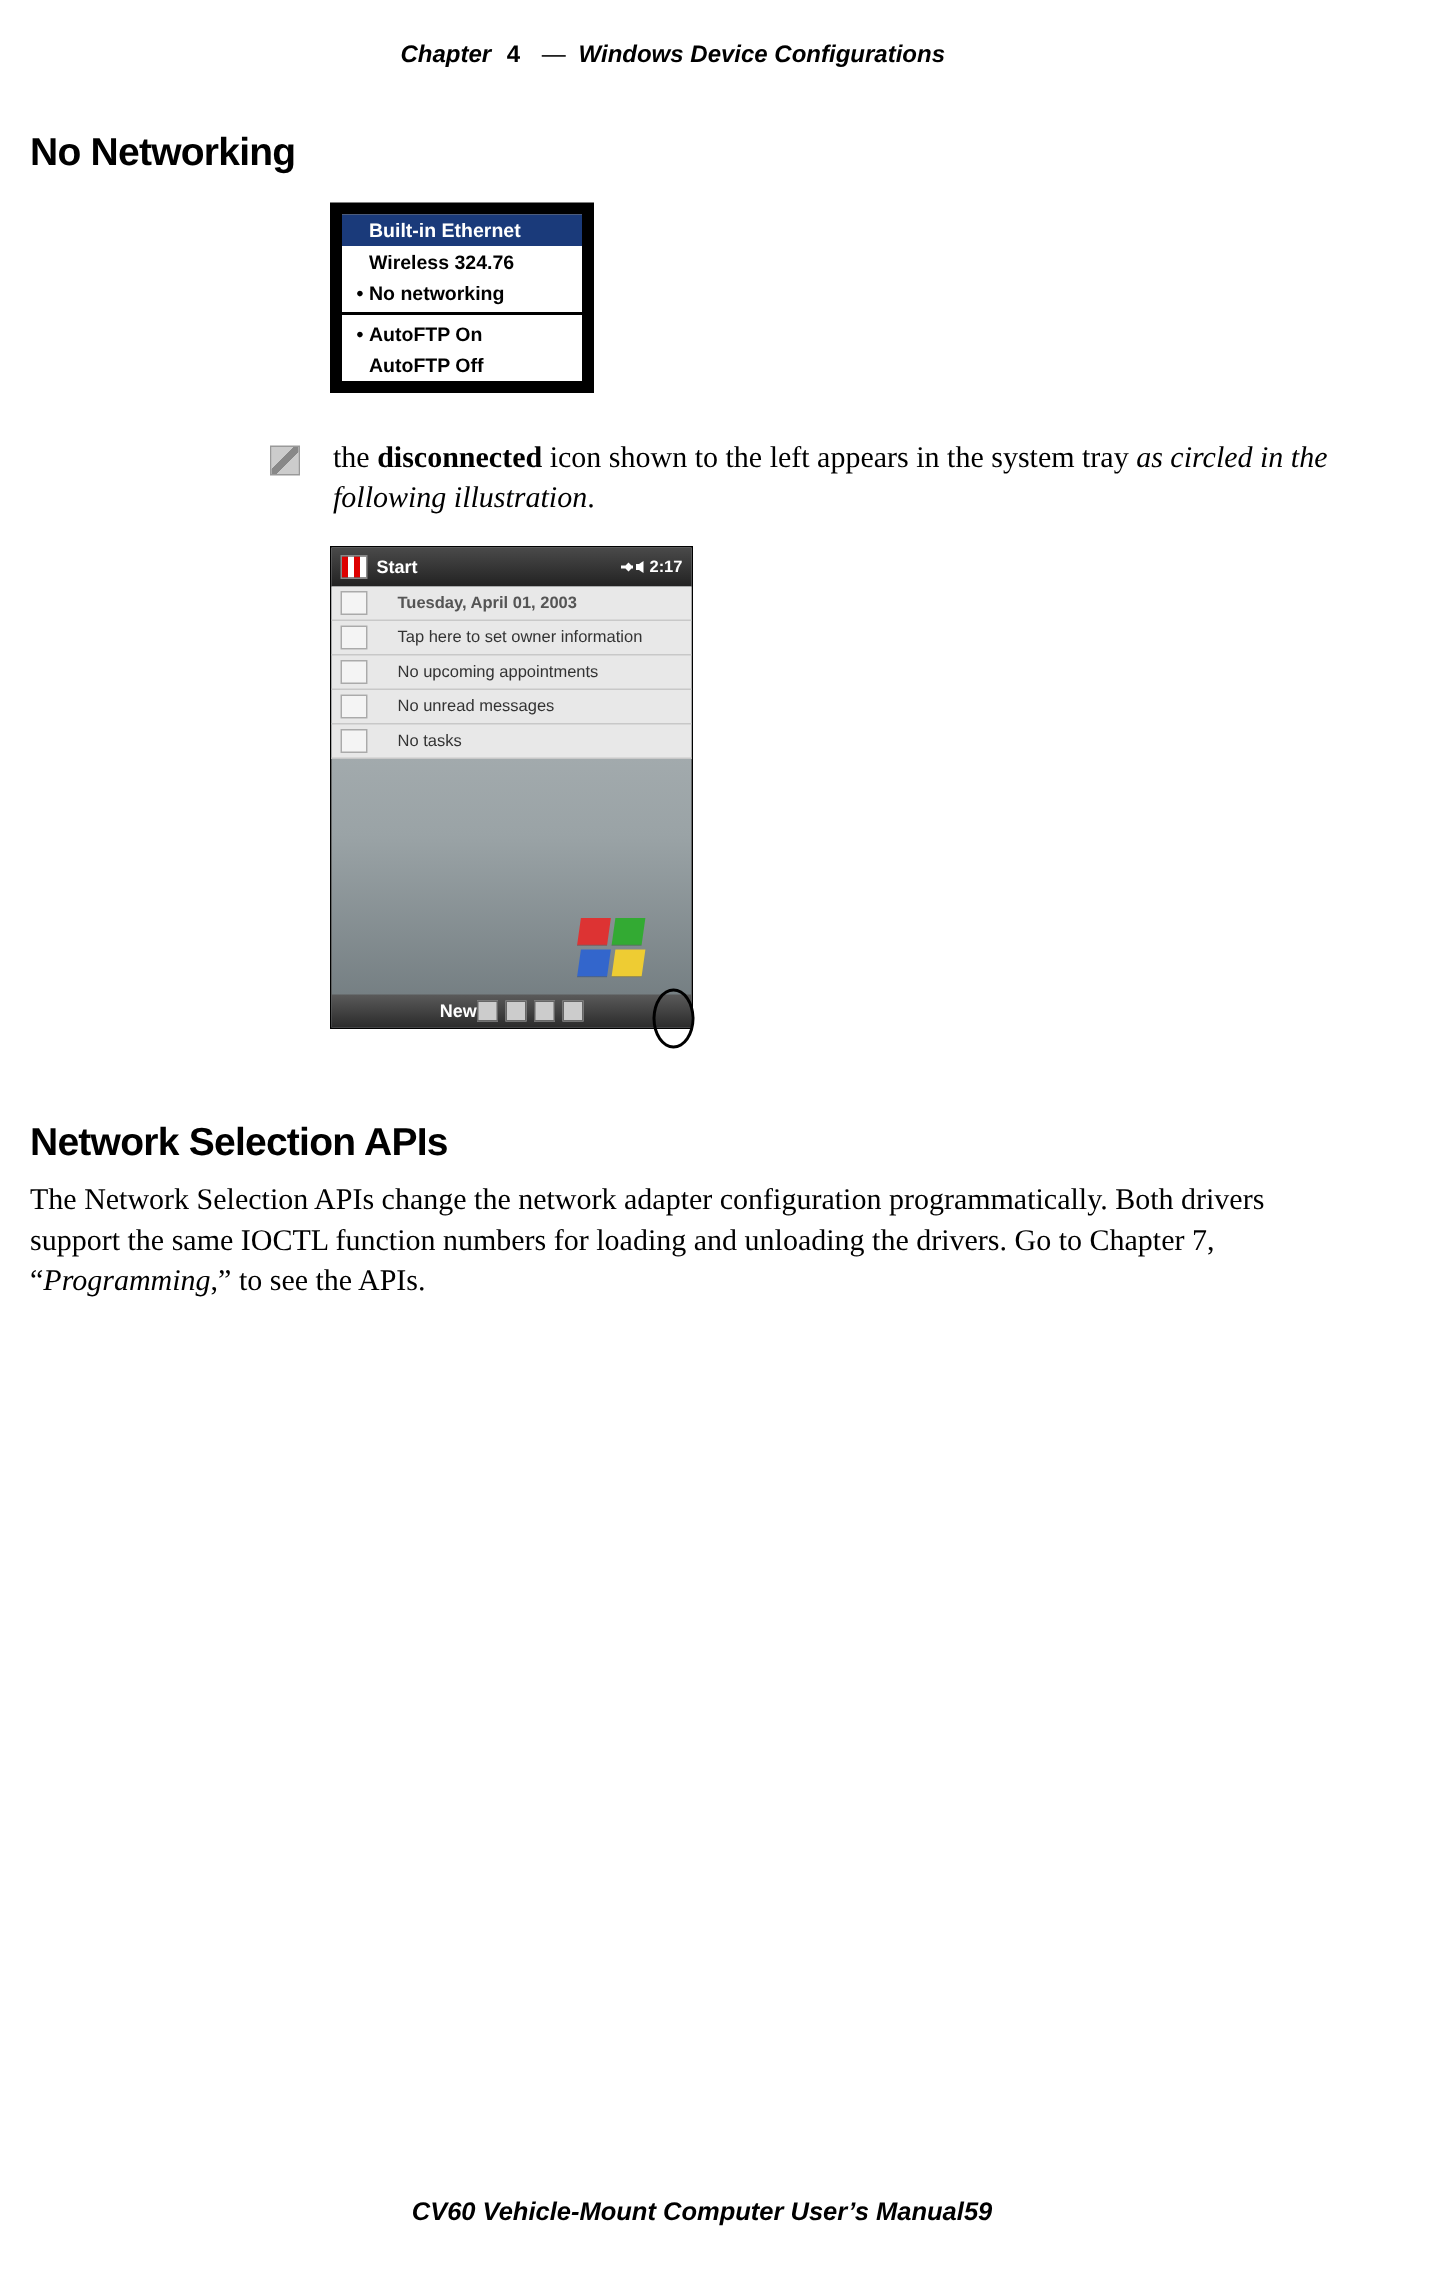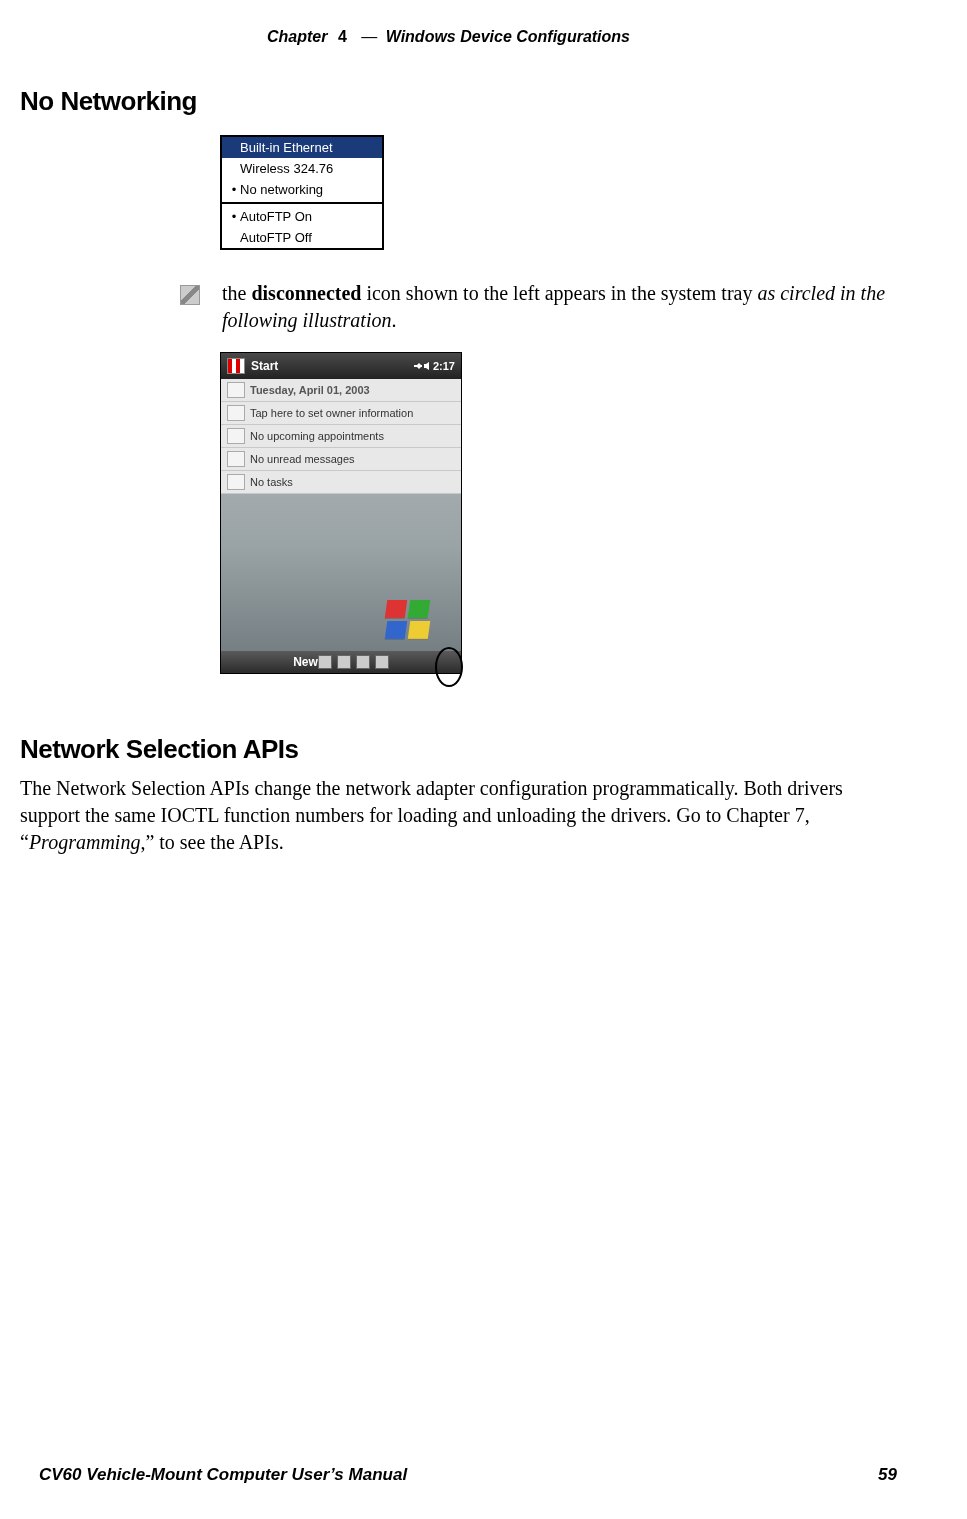--- a/index.html
+++ b/index.html
@@ -42,24 +42,24 @@
   .indent2 { margin-left: 200px; }
   .icon-para { display:flex; align-items:flex-start; margin-left: 160px; margin-top: 30px; }
   .disc-icon {
     width: 18px; height: 18px; background:#e0e0e0; border:1px solid #999;
     margin-top:5px; flex:0 0 auto;
     background: linear-gradient(135deg,#ccc 40%,#888 41%,#888 59%,#ccc 60%);
   }
   .icon-text { margin-left:22px; font-size:20px; line-height:27px; }
   .popup {
     width: 160px;
-    border: 2px solid #000000;
+    border: 8px solid #000000;
     background:#fff;
     font-family: 'Arial Black', Arial, sans-serif;
-    font-weight: 400;
+    font-weight: 700;
     font-size: 13px;
     margin: 18px 0 10px 200px;
   }
   .popup .item {
     display:flex; align-items:center; padding:3px 6px;
   }
   .popup .sel { background:#1a3a7a; color:#fff; }
   .popup .bullet { width:12px; display:inline-block; text-align:center; }
   .popup hr { border:0; border-top:2px solid #000; margin:2px 0; }
   .pda {
@@ -73,21 +73,21 @@
     color:#fff; display:flex; align-items:center;
     font-family: Tahoma, Arial, sans-serif; font-size:12px; font-weight:bold;
     padding:0 6px; justify-content:space-between;
   }
   .pda-top .left { display:flex; align-items:center; gap:6px; }
   .flag { width:16px; height:14px; background:#fff; border:1px solid #888;
     background: repeating-linear-gradient(90deg,#d00 0,#d00 4px,#fff 4px,#fff 8px); }
   .pda-top .right { display:flex; align-items:center; gap:0; font-size:11px;}
   .sndicon { width:10px; height:10px; }
   .pda-rows { background:#e8e8e8; font-family: Tahoma, Arial, sans-serif; font-size:11px; color:#333;}
-  .pda-row { display:flex; align-items:center; border-bottom:1px solid #c8c8c8; padding:3px 6px; gap:5px;}
+  .pda-row { display:flex; align-items:center; border-bottom:1px solid #c8c8c8; padding:3px 6px; gap:20px;}
   .pda-row .ic { width:16px; height:14px; background:#f4f4f4; border:1px solid #aaa; }
   .pda-row.first { color:#555; font-weight:bold; }
   .pda-body { position:relative; height: calc(100% - 26px - 105px - 22px); }
   .winlogo {
     position:absolute; right:28px; bottom:18px; width:48px; height:44px;
   }
   .winlogo .pane { position:absolute; width:20px; height:18px; filter: drop-shadow(0 0 0 #000);}
   .winlogo .p1 { left:1px; top:1px; background:#d33; transform:skewX(-8deg);}
   .winlogo .p2 { left:24px; top:1px; background:#3a3; transform:skewX(-8deg);}
   .winlogo .p3 { left:1px; top:22px; background:#36c; transform:skewX(-8deg);}
@@ -99,21 +99,21 @@
     font-family: Tahoma, Arial, sans-serif; font-size:12px; font-weight:bold; padding:0 8px;
   }
   .tray { display:flex; align-items:center; gap:5px; }
   .tray .ti { width:12px; height:12px; background:#ccc; border:1px solid #666;}
   .circle {
     position:absolute; width:24px; height:36px; border:2px solid #000;
     border-radius:50%/50%; right:-2px; bottom:-14px;
   }
   .footer {
     position:absolute; left:17px; right:0; bottom:34px;
-    display:flex; justify-content:space-between; padding:0 70px 0 22px;
+    display:flex; justify-content:center; padding:0 70px 0 22px;
     font-family: Arial, Helvetica, sans-serif; font-style: italic; font-weight:bold; font-size:17px;
   }
   .bold { font-weight:bold; }
   .ital { font-style:italic; }
 </style>
 </head>
 <body>
 
 <div class="header-line">
   <span class="chapter-label">Chapter</span>

